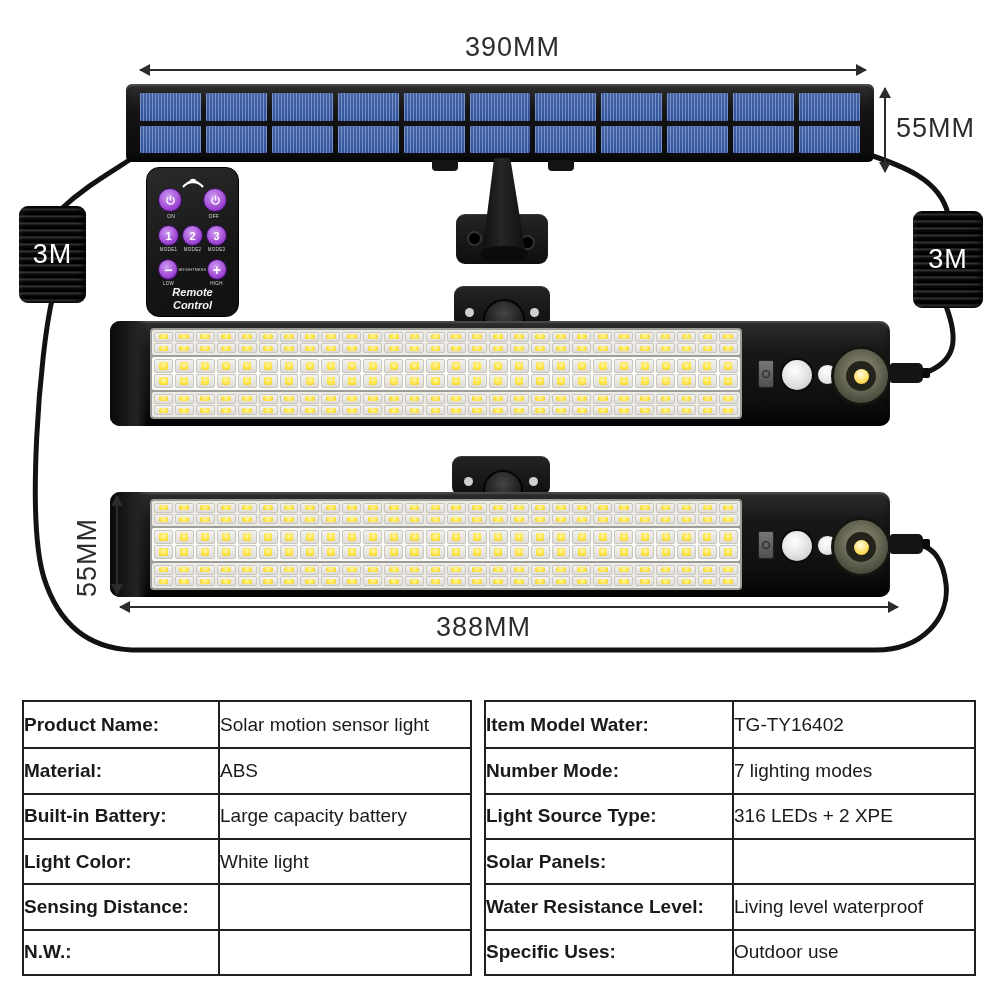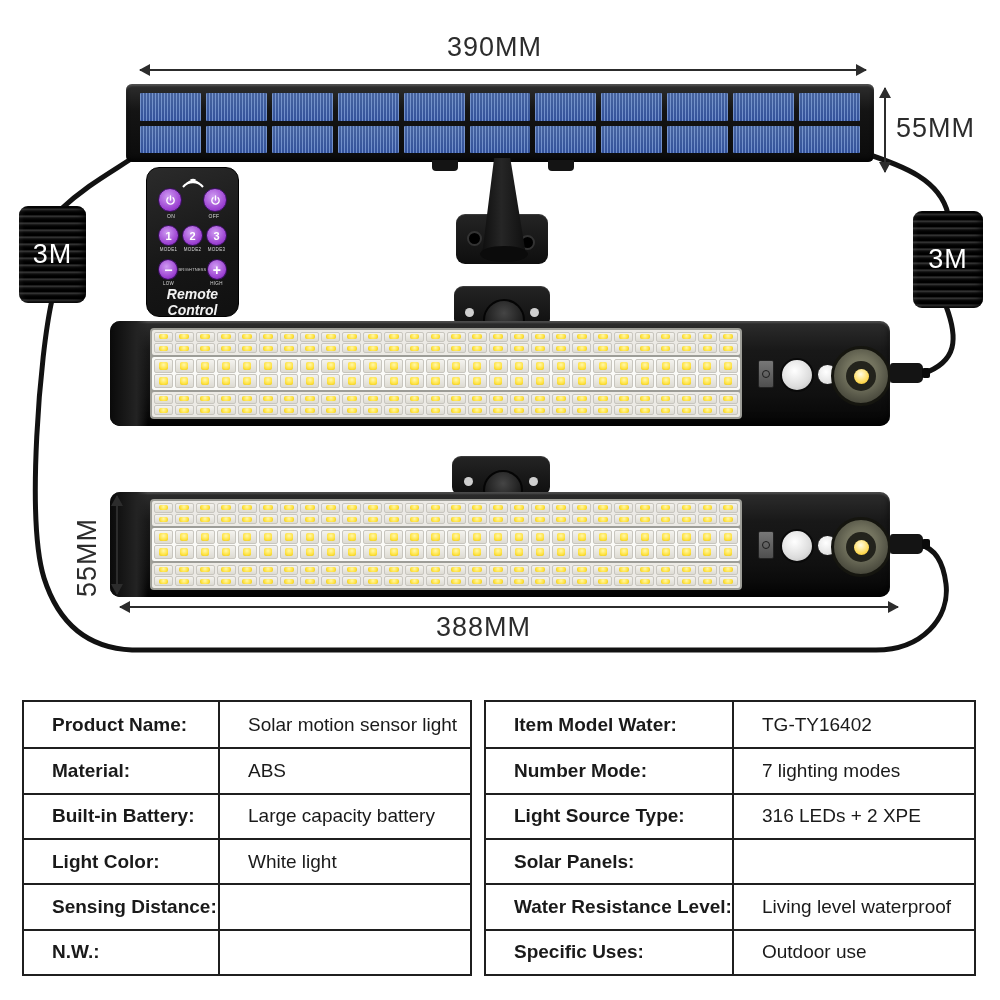--- a/index.html
+++ b/index.html
@@ -42,21 +42,21 @@
     background:linear-gradient(160deg,#2b2b2b,#161616 60%,#101010);border:1px solid #000;
     display:flex;flex-direction:column;padding:7px 7px 6px;box-sizing:border-box;}
   .r-row{display:flex;justify-content:space-between;align-items:center;padding:0 4px;}
   .r-btn{border-radius:50%;background:radial-gradient(circle at 42% 35%,#cf9bf2,var(--accent_button,#9a3fd0) 68%,#6b21a0);
     border:1px solid #3c0f63;display:flex;align-items:center;justify-content:center;color:#fff;box-sizing:border-box;}
   .r-pw{width:24px;height:24px;}
   .r-md{width:21px;height:21px;font-size:11px;font-weight:bold;}
   .r-pm{width:21px;height:21px;font-size:14px;font-weight:bold;line-height:1;}
   .r-lbl{color:#d8d8d8;font-size:5px;letter-spacing:.3px;text-align:center;width:26px;margin-top:1px;}
   .r-mid{flex:1;text-align:center;color:#cfcfcf;font-size:4px;letter-spacing:.2px;}
-  .r-brand{margin-top:auto;text-align:center;color:#f2f2f2;font-size:14px;font-style:italic;font-weight:bold;line-height:1.15;}
+  .r-brand{margin-top:auto;text-align:center;color:#f2f2f2;font-size:11px;font-style:italic;font-weight:bold;line-height:1.15;}
 
   
   .coil{position:absolute;border-radius:9px;color:#fff;display:flex;align-items:center;justify-content:center;
     font-size:27px;letter-spacing:1px;
     background:repeating-linear-gradient(180deg,#000 0 2px,#3d3d3d 3px,#0d0d0d 5px,#000 7px);
     box-shadow:inset 3px 0 4px rgba(255,255,255,.06), inset -3px 0 6px rgba(0,0,0,.8);}
   .coil-l{left:19px;top:206px;width:67px;height:97px;}
   .coil-r{left:913px;top:211px;width:70px;height:97px;}
 
   
@@ -96,38 +96,38 @@
 
   
   .spec-table{position:absolute;top:700px;height:276px;border:2px solid #1f1f1f;background:#fff;
     display:grid;grid-template-rows:repeat(6,1fr);box-sizing:border-box;}
   .spec-left{left:22px;width:450px;}
   .spec-right{left:484px;width:492px;}
   .spec-row{display:grid;border-top:2px solid #1f1f1f;}
   .spec-row:first-child{border-top:none;}
   .spec-left .spec-row{grid-template-columns:196px 1fr;}
   .spec-right .spec-row{grid-template-columns:248px 1fr;}
-  .spec-cell{display:flex;align-items:center;padding:0 6px 0 28px;font-size:19px;white-space:nowrap;}
+  .spec-cell{display:flex;align-items:center;padding:0 6px 0 0;font-size:19px;white-space:nowrap;}
   .spec-cell.lab{font-weight:bold;border-right:2px solid #1f1f1f;}
 
   svg.cable-layer{position:absolute;left:0;top:0;}
 </style>
 </head>
 <body>
 
 <div class="canvas">
 
   <svg class="cable-layer" width="1000" height="1000" viewBox="0 0 1000 1000" fill="none">
     <path d="M140,153 C112,172 88,184 60,210" stroke="#121212" stroke-width="5" stroke-linecap="round"></path>
     <path d="M52,300 C40,352 26,520 44,578 C58,622 86,648 132,650 L876,650 C922,650 950,618 946,584 C943,560 934,548 920,545" stroke="#121212" stroke-width="5" stroke-linecap="round"></path>
     <path d="M864,153 C904,166 940,180 948,214" stroke="#121212" stroke-width="5" stroke-linecap="round"></path>
     <path d="M946,306 C958,338 958,362 922,374" stroke="#121212" stroke-width="5" stroke-linecap="round"></path>
   </svg>
 
-  <div class="dim-label" style="left:447px;top:32px;">390MM</div>
+  <div class="dim-label" style="left:465px;top:32px;">390MM</div>
   <div class="arrow-h" style="left:140px;top:69px;width:726px;"></div>
 
   <div class="abs solar-panel">
     <div class="solar-grid">
         <div class="solar-cell"></div>
         <div class="solar-cell"></div>
         <div class="solar-cell"></div>
         <div class="solar-cell"></div>
         <div class="solar-cell"></div>
         <div class="solar-cell"></div>

